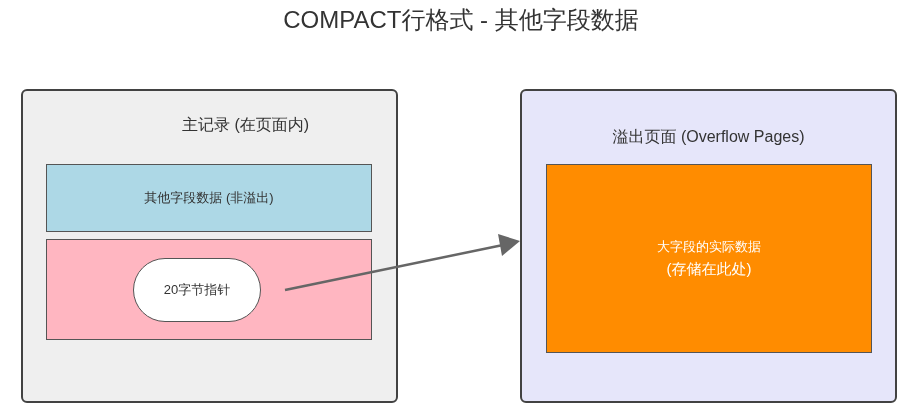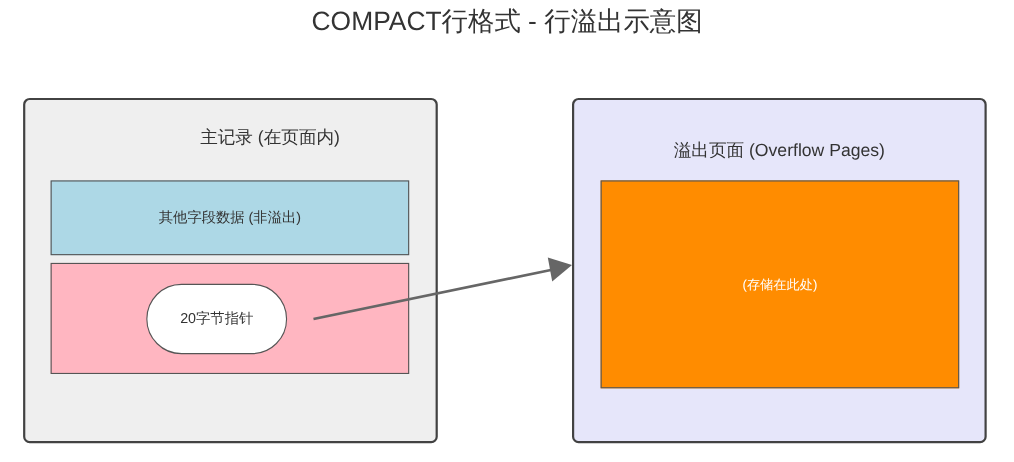--- a/index.html
+++ b/index.html
@@ -10,21 +10,21 @@
   .cluster { position: absolute; border: 2px solid #424242; border-radius: 6px; box-sizing: border-box; }
   .cluster-label { position: absolute; left: 0; width: 100%; text-align: center; font-size: 16px; color: #333333; }
   .node { position: absolute; border: 1px solid #555555; box-sizing: border-box;
           display: flex; align-items: center; justify-content: center; flex-direction: column;
           text-align: center; font-size: 13px; color: #333333; }
   svg.edges { position: absolute; left: 0; top: 0; pointer-events: none; }
 </style>
 </head>
 <body>
 
-<div class="title">COMPACT行格式 - 行溢出示意图</div>
+<div class="title">COMPACT行格式 - 其他字段数据</div>
 
 <div class="cluster" style="left:21px; top:89px; width:377px; height:314px; background:#efefef;">
   <div class="cluster-label" style="top:24px;padding-left:36px;">主记录 (在页面内)</div>
 </div>
 
 <div class="node" style="left:46px; top:164px; width:326px; height:68px; background:#add8e6;">
   <span>其他字段数据 (非溢出)</span>
 </div>
 
 <div class="node" style="left:46px; top:239px; width:326px; height:101px; background:#ffb6c1;">
@@ -32,19 +32,20 @@
 
 <div class="node" style="left:133px; top:258px; width:128px; height:64px; background:#ffffff;border-radius:32px;">
   <span>20字节指针</span>
 </div>
 
 <div class="cluster" style="left:520px; top:89px; width:377px; height:314px; background:#e6e6fa;">
   <div class="cluster-label" style="top:36px;">溢出页面 (Overflow Pages)</div>
 </div>
 
 <div class="node" style="left:546px; top:164px; width:326px; height:189px; background:#ff8c00; color:#ffffff;">
-  <span style="font-size:12px; line-height:24px;">(存储在此处)</span>
+  <span style="font-size:13px; line-height:20px;">大字段的实际数据</span>
+  <span style="font-size:15px; line-height:24px;">(存储在此处)</span>
 </div>
 
 <svg class="edges" width="922" height="420">
   <line x1="285" y1="290" x2="503" y2="245" stroke="#666666" stroke-width="2.5"></line>
   <polygon points="520,241 498,234 502,256" fill="#666666"></polygon>
 </svg>
 
 </body></html>

